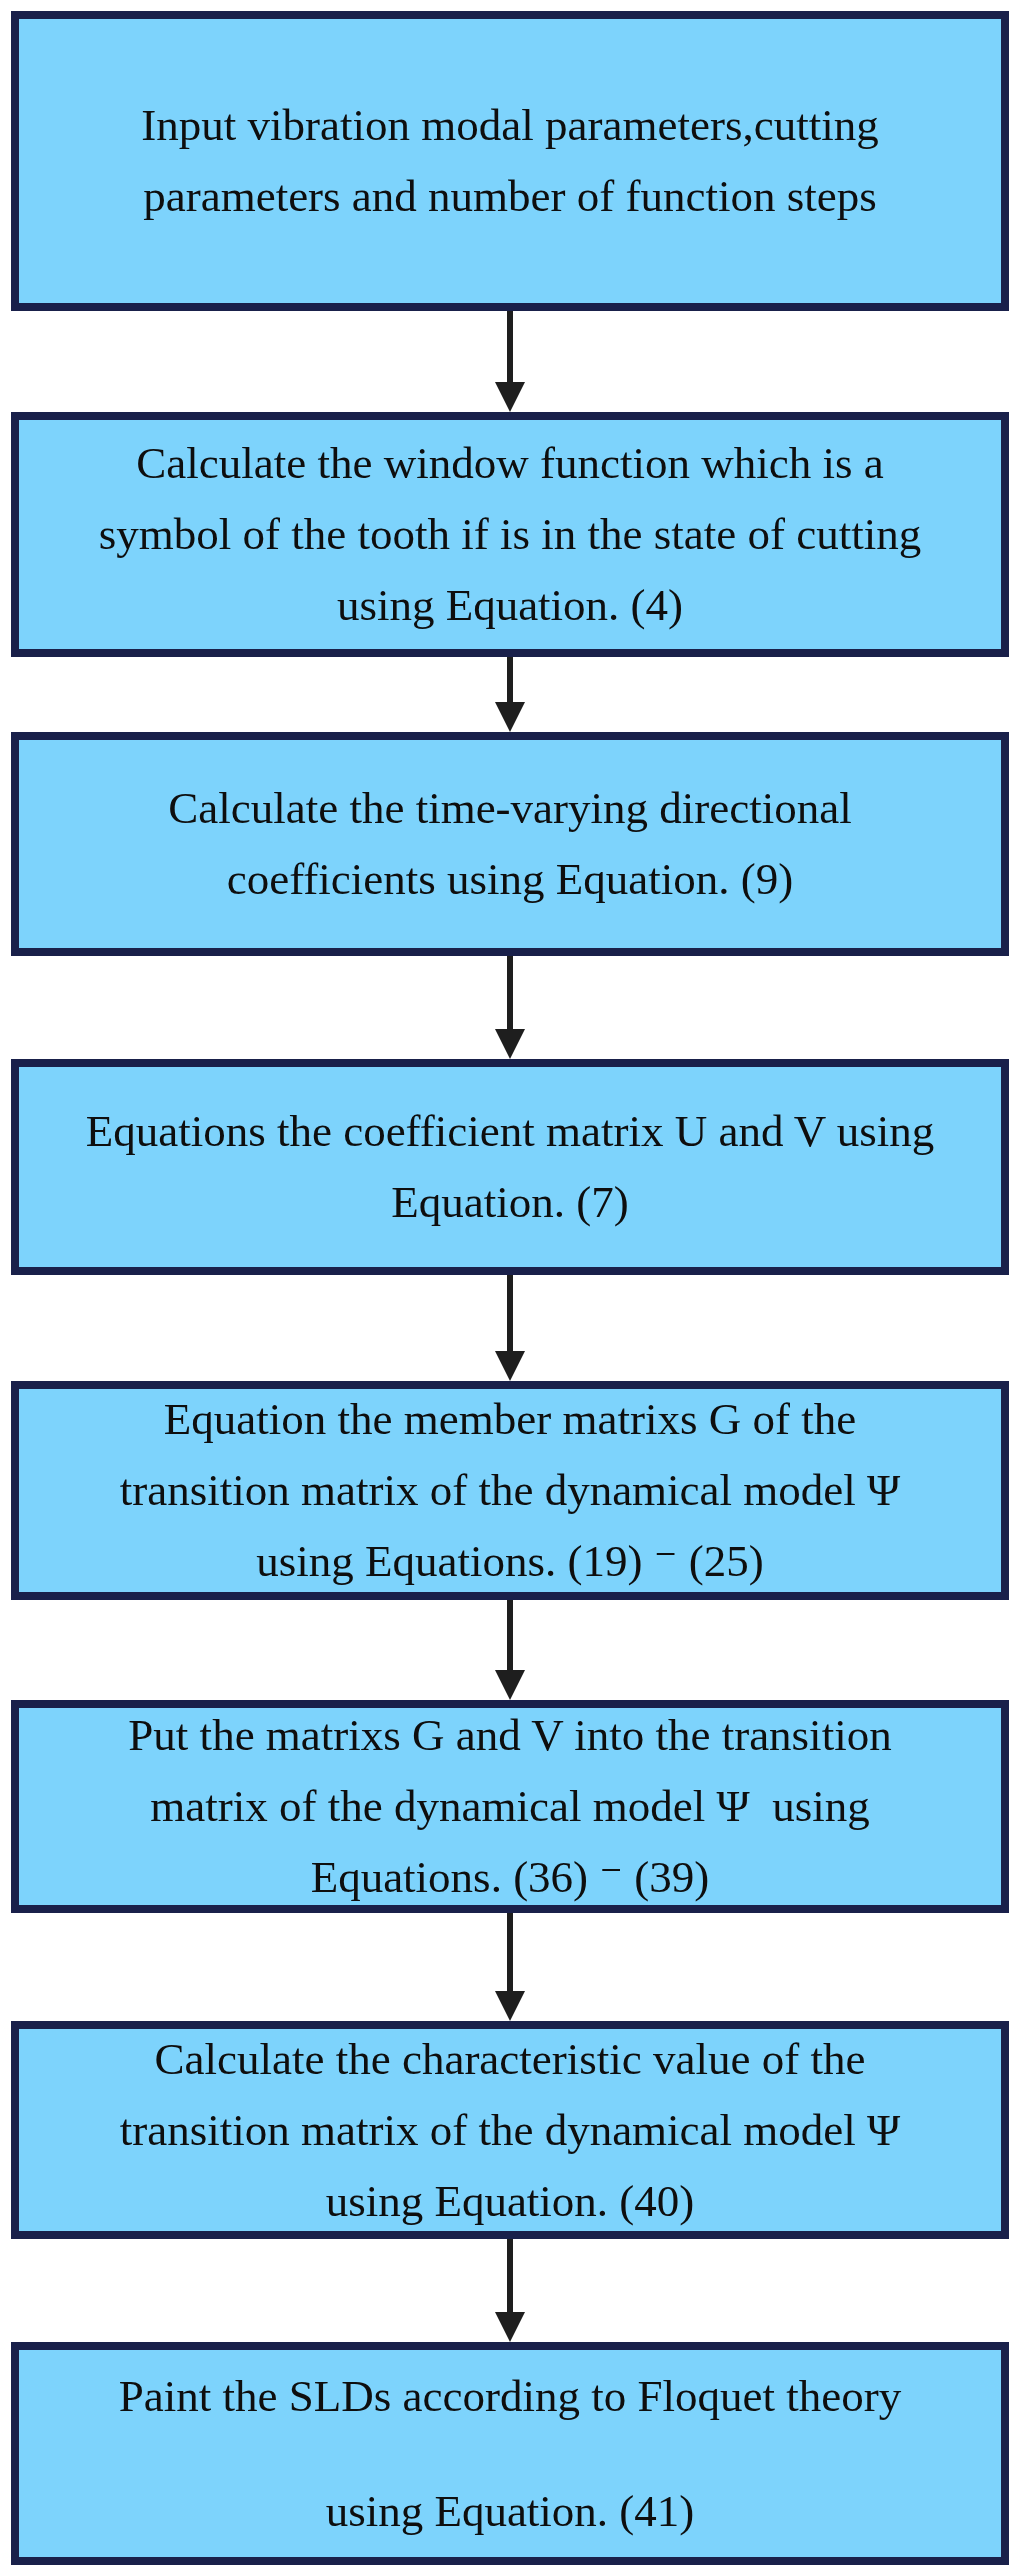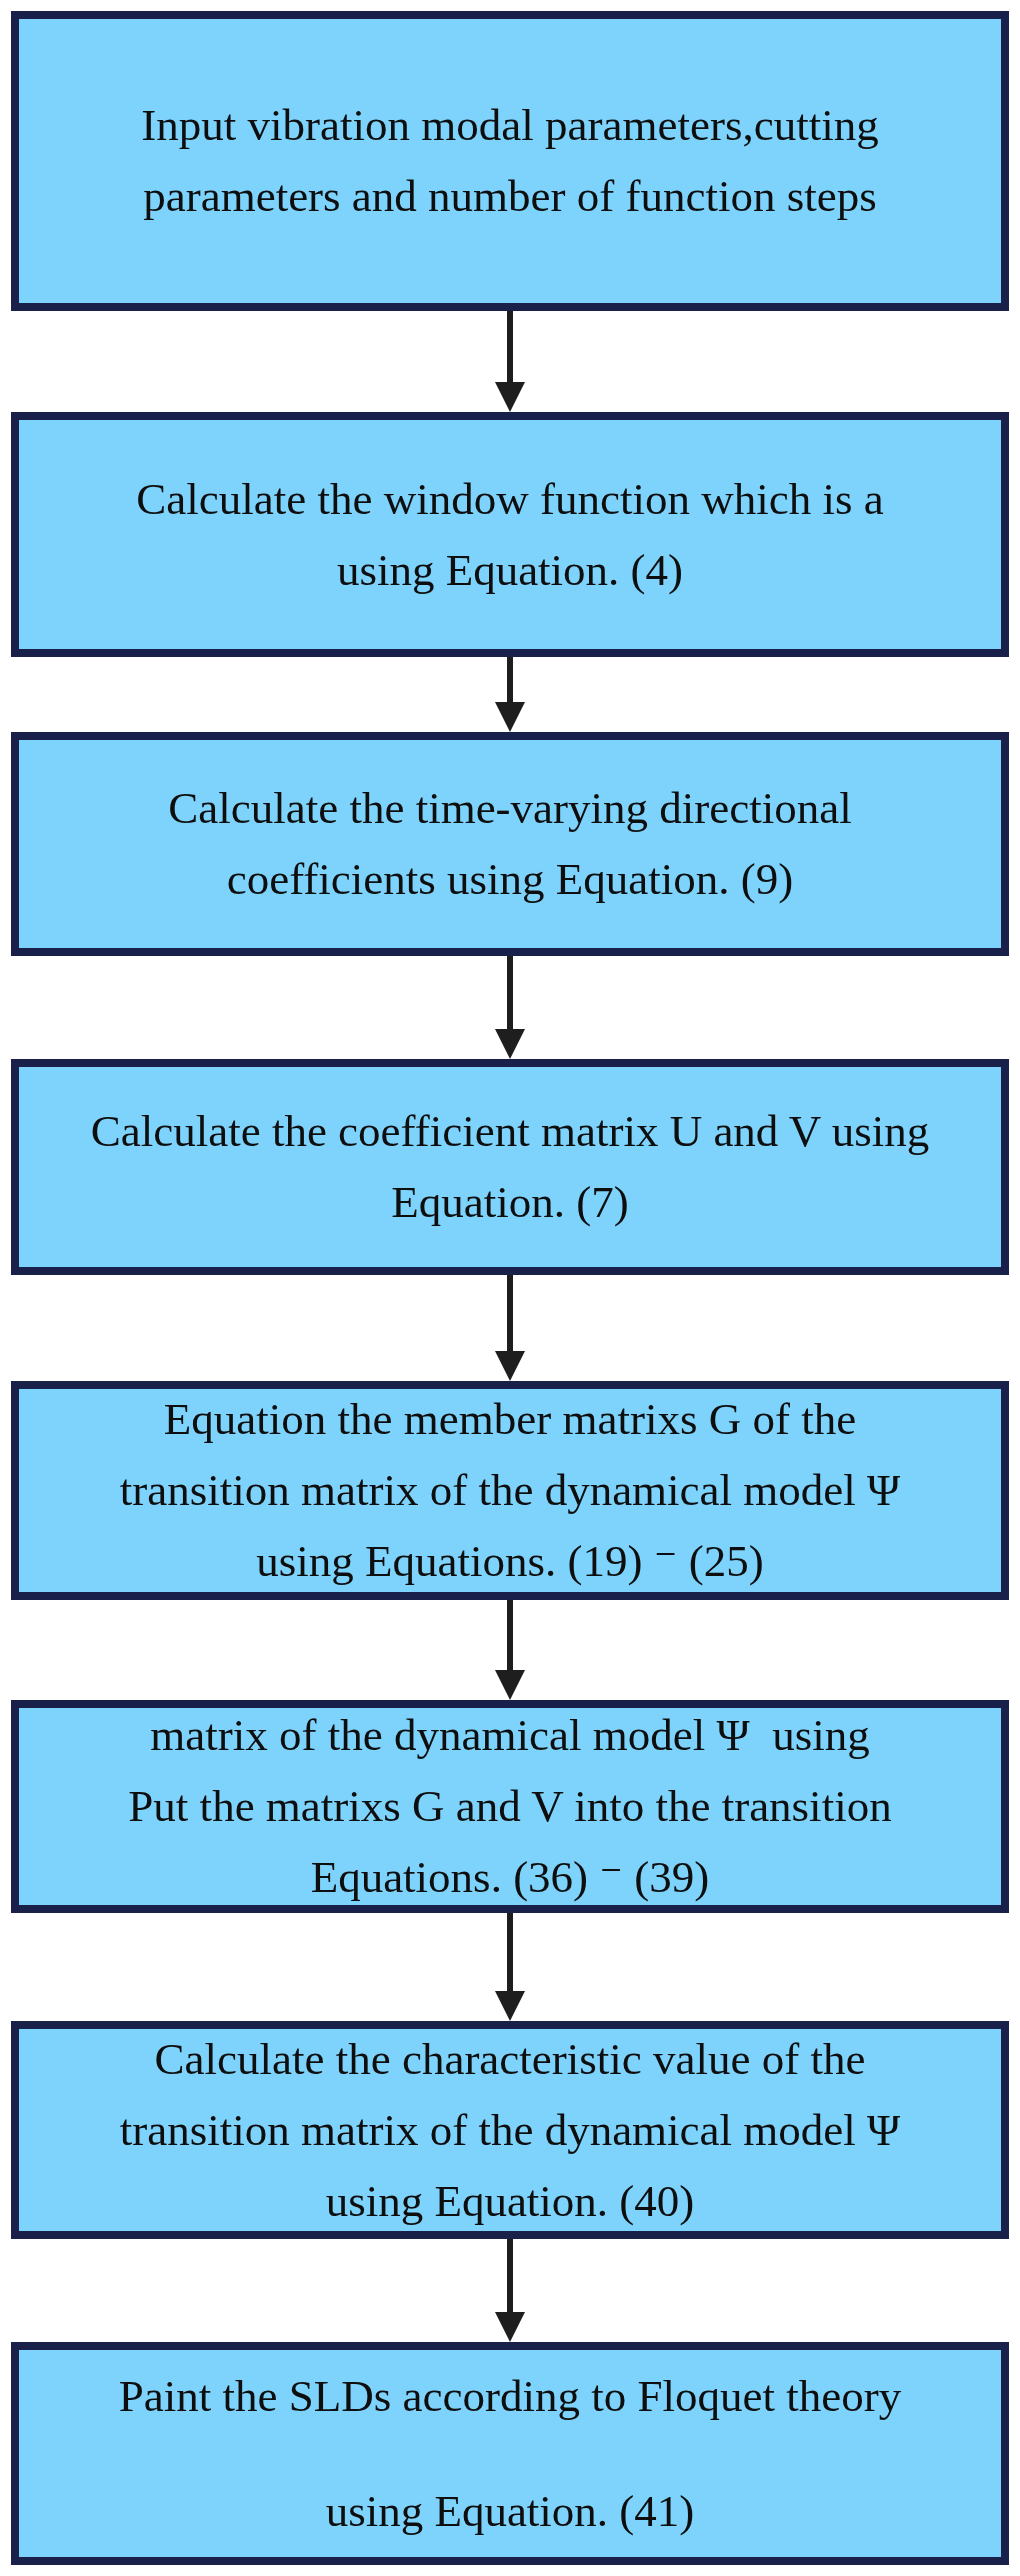--- a/index.html
+++ b/index.html
@@ -94,20 +94,21 @@
       </div>
     <div class="arrow">
       <div class="shaft"></div>
       <div class="head"></div>
     </div>
   </div>
 
   <div class="step s2">
     <div class="box">
         <div class="line">Calculate the window function which is a</div>
+        <div class="line">symbol of the tooth if is in the state of cutting</div>
         <div class="line">using Equation. (4)</div>
       </div>
     <div class="arrow">
       <div class="shaft"></div>
       <div class="head"></div>
     </div>
   </div>
 
   <div class="step s3">
     <div class="box">
@@ -115,21 +116,21 @@
         <div class="line">coefficients using Equation. (9)</div>
       </div>
     <div class="arrow">
       <div class="shaft"></div>
       <div class="head"></div>
     </div>
   </div>
 
   <div class="step s4">
     <div class="box">
-        <div class="line">Calculate the coefficient matrix U and V using</div>
+        <div class="line">Equations the coefficient matrix U and V using</div>
         <div class="line">Equation. (7)</div>
       </div>
     <div class="arrow">
       <div class="shaft"></div>
       <div class="head"></div>
     </div>
   </div>
 
   <div class="step s5">
     <div class="box">
@@ -138,22 +139,22 @@
         <div class="line">using Equations. (19) ⁻ (25)</div>
       </div>
     <div class="arrow">
       <div class="shaft"></div>
       <div class="head"></div>
     </div>
   </div>
 
   <div class="step s6">
     <div class="box">
+        <div class="line">Put the matrixs G and V into the transition</div>
         <div class="line">matrix of the dynamical model Ψ&nbsp; using</div>
-        <div class="line">Put the matrixs G and V into the transition</div>
         <div class="line">Equations. (36) ⁻ (39)</div>
       </div>
     <div class="arrow">
       <div class="shaft"></div>
       <div class="head"></div>
     </div>
   </div>
 
   <div class="step s7">
     <div class="box">

